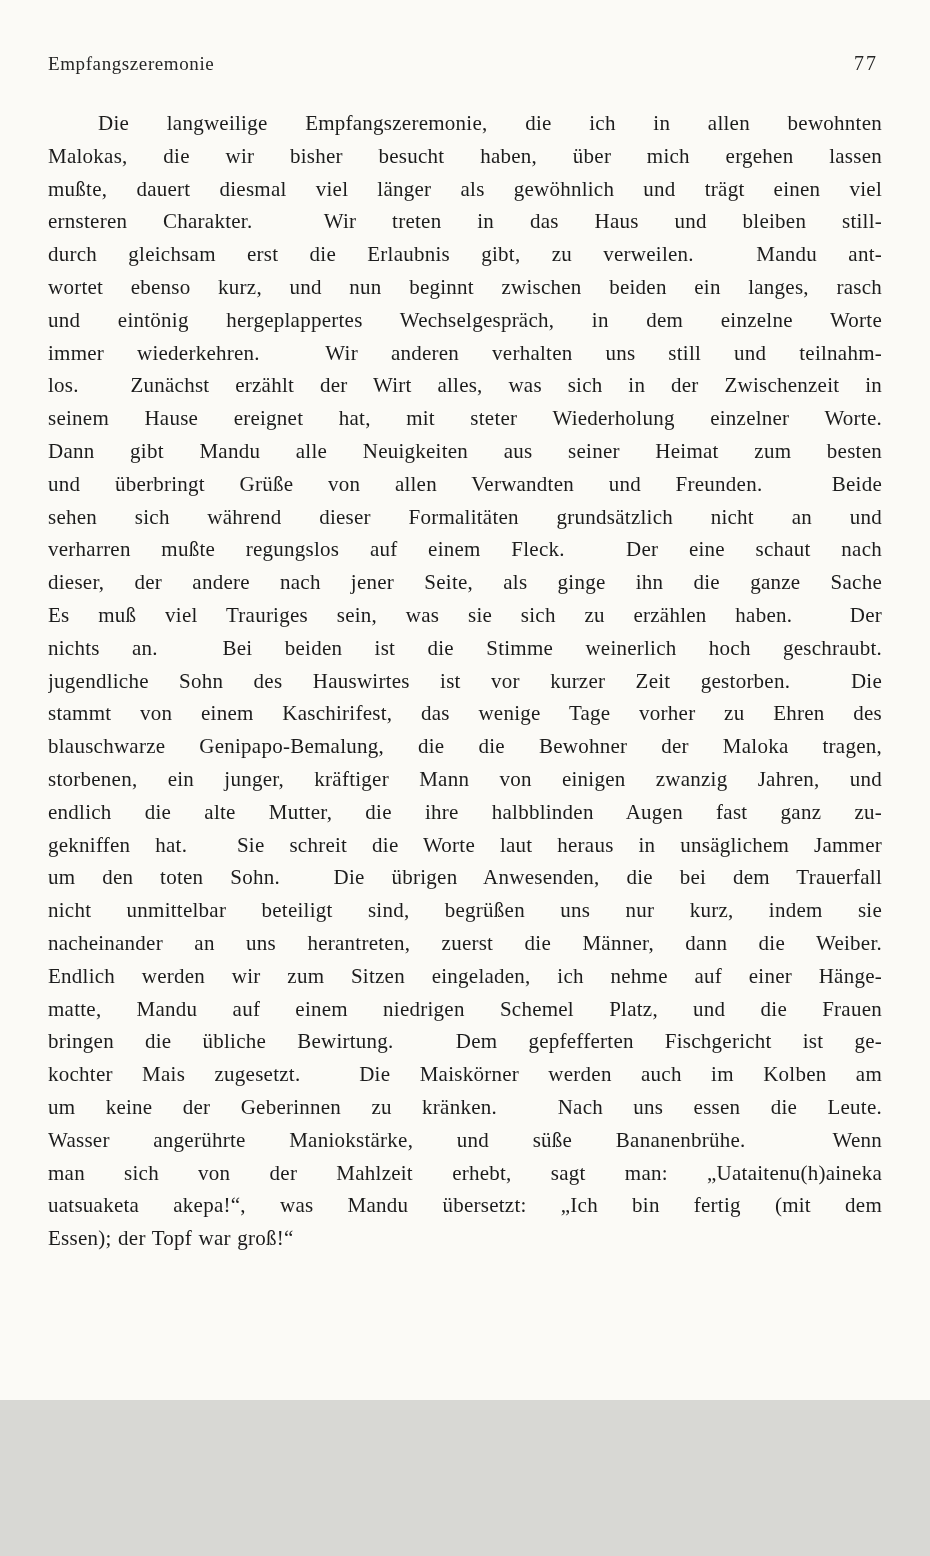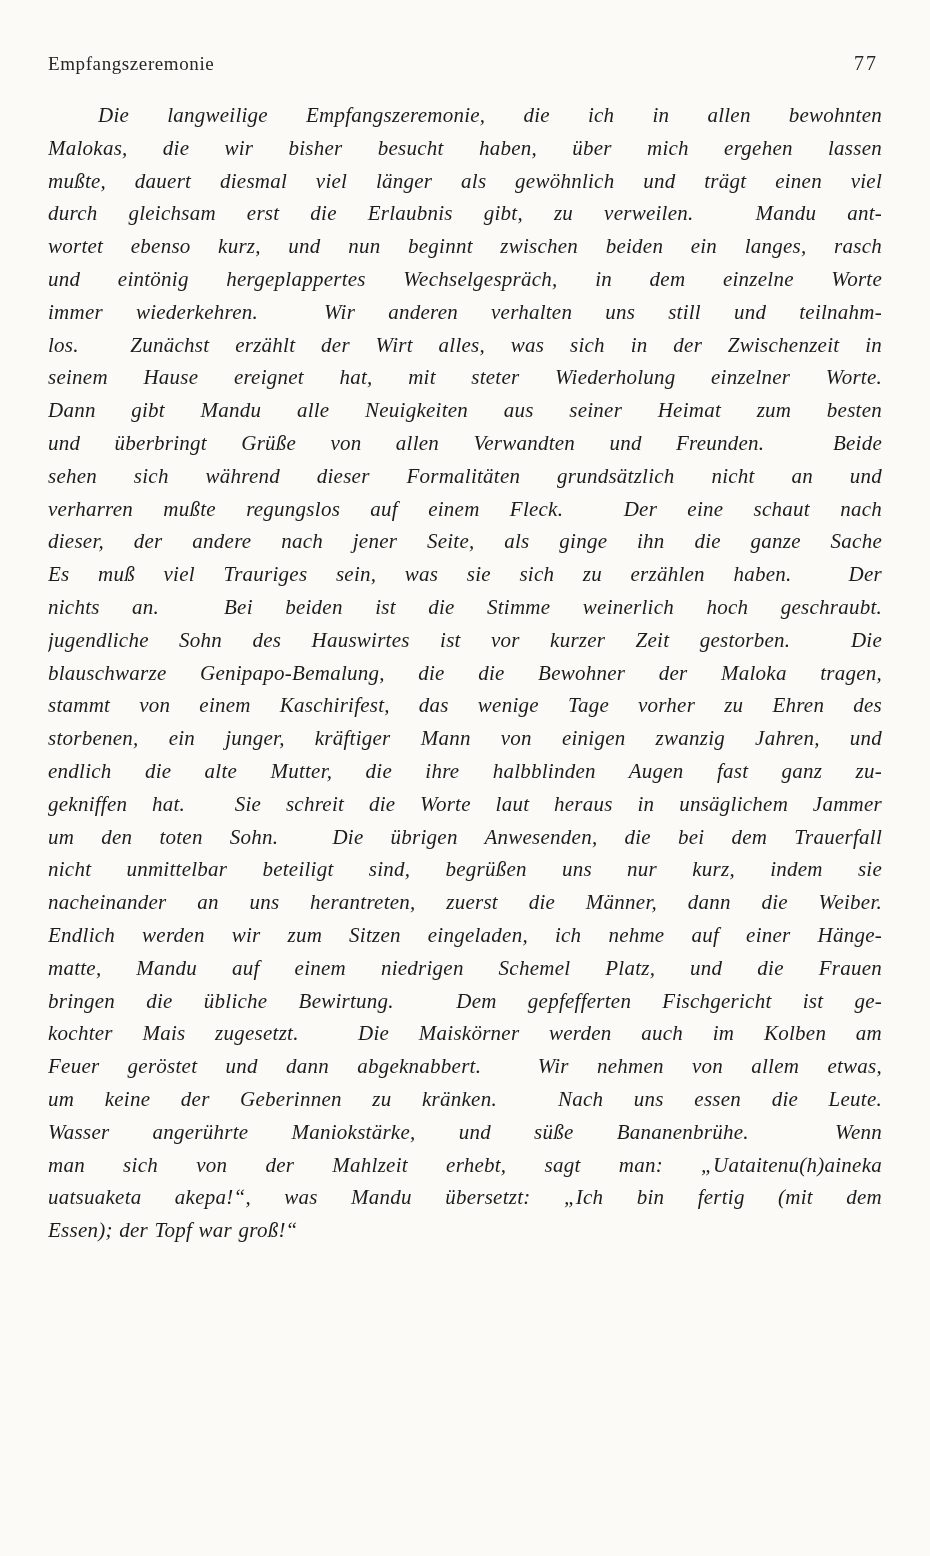--- a/index.html
+++ b/index.html
@@ -3,21 +3,21 @@
 <meta charset="utf-8">
 <style>
   html, body {
     margin: 0;
     padding: 0;
     background: #d8d8d4;
   }
   .page {
     position: relative;
     width: 930px;
-    height: 1556px;
+    height: 1400px;
     margin: 0 auto;
     background: #fbfaf6;
     color: #1c1c1c;
     font-family: "Liberation Serif", "DejaVu Serif", serif;
     box-sizing: border-box;
     padding: 52px 48px 0 48px;
     overflow: hidden;
   }
   .header-row {
     display: flex;
@@ -29,22 +29,21 @@
   .running-title {
     letter-spacing: 0.6px;
   }
   .page-number {
     font-size: 20px;
     letter-spacing: 2px;
     padding-right: 4px;
     margin-left: 24px;
   }
   .body-text {
-    margin-top: 24px;
-    font-style: italic;
+    margin-top: 32px;
   }
   .paragraph {
     margin: 0;
     padding: 0;
   }
   .line {
     font-size: 21px;
     line-height: 32.8px;
     height: 32.8px;
     overflow: hidden;
@@ -69,47 +68,47 @@
 <div class="page" style="background: rgb(251, 250, 246); color: rgb(28, 28, 28);">
   <div class="header-row">
     <span class="running-title">Empfangszeremonie</span>
     <span class="page-number">77</span>
   </div>
   <div class="body-text">
       <div class="paragraph">
         <div class="line indent">Die langweilige Empfangszeremonie, die ich in allen bewohnten</div>
         <div class="line">Malokas, die wir bisher besucht haben, über mich ergehen lassen</div>
         <div class="line">mußte, dauert diesmal viel länger als gewöhnlich und trägt einen viel</div>
+        <div class="line">ernsteren Charakter.  Wir treten in das Haus und bleiben still-</div>
         <div class="line">durch gleichsam erst die Erlaubnis gibt, zu verweilen.  Mandu ant-</div>
         <div class="line">wortet ebenso kurz, und nun beginnt zwischen beiden ein langes, rasch</div>
         <div class="line">und eintönig hergeplappertes Wechselgespräch, in dem einzelne Worte</div>
         <div class="line">immer wiederkehren.  Wir anderen verhalten uns still und teilnahm-</div>
         <div class="line">los.  Zunächst erzählt der Wirt alles, was sich in der Zwischenzeit in</div>
         <div class="line">seinem Hause ereignet hat, mit steter Wiederholung einzelner Worte.</div>
         <div class="line">Dann gibt Mandu alle Neuigkeiten aus seiner Heimat zum besten</div>
         <div class="line">und überbringt Grüße von allen Verwandten und Freunden.  Beide</div>
         <div class="line">sehen sich während dieser Formalitäten grundsätzlich nicht an und</div>
         <div class="line">verharren mußte regungslos auf einem Fleck.  Der eine schaut nach</div>
         <div class="line">dieser, der andere nach jener Seite, als ginge ihn die ganze Sache</div>
         <div class="line">Es muß viel Trauriges sein, was sie sich zu erzählen haben.  Der</div>
         <div class="line">nichts an.  Bei beiden ist die Stimme weinerlich hoch geschraubt.</div>
         <div class="line">jugendliche Sohn des Hauswirtes ist vor kurzer Zeit gestorben.  Die</div>
+        <div class="line">stammt von einem Kaschirifest, das wenige Tage vorher zu Ehren des</div>
         <div class="line">blauschwarze Genipapo-Bemalung, die die Bewohner der Maloka tragen,</div>
-        <div class="line">stammt von einem Kaschirifest, das wenige Tage vorher zu Ehren des</div>
         <div class="line">storbenen, ein junger, kräftiger Mann von einigen zwanzig Jahren, und</div>
         <div class="line">endlich die alte Mutter, die ihre halbblinden Augen fast ganz zu-</div>
         <div class="line">gekniffen hat.  Sie schreit die Worte laut heraus in unsäglichem Jammer</div>
         <div class="line">um den toten Sohn.  Die übrigen Anwesenden, die bei dem Trauerfall</div>
         <div class="line">nicht unmittelbar beteiligt sind, begrüßen uns nur kurz, indem sie</div>
         <div class="line">nacheinander an uns herantreten, zuerst die Männer, dann die Weiber.</div>
         <div class="line">Endlich werden wir zum Sitzen eingeladen, ich nehme auf einer Hänge-</div>
         <div class="line">matte, Mandu auf einem niedrigen Schemel Platz, und die Frauen</div>
         <div class="line">bringen die übliche Bewirtung.  Dem gepfefferten Fischgericht ist ge-</div>
         <div class="line">kochter Mais zugesetzt.  Die Maiskörner werden auch im Kolben am</div>
-        <div class="line">Feuer geröstet und dann abgeknabbert.  Wir nehmen von allem etwas,</div>
         <div class="line">um keine der Geberinnen zu kränken.  Nach uns essen die Leute.</div>
       </div>
       <div class="paragraph">
         <div class="line">Wasser angerührte Maniokstärke, und süße Bananenbrühe.  Wenn</div>
         <div class="line">man sich von der Mahlzeit erhebt, sagt man: „Uataitenu(h)aineka</div>
         <div class="line">uatsuaketa akepa!“, was Mandu übersetzt: „Ich bin fertig (mit dem</div>
         <div class="line last">Essen); der Topf war groß!“</div>
       </div>
     </div>
 </div>

